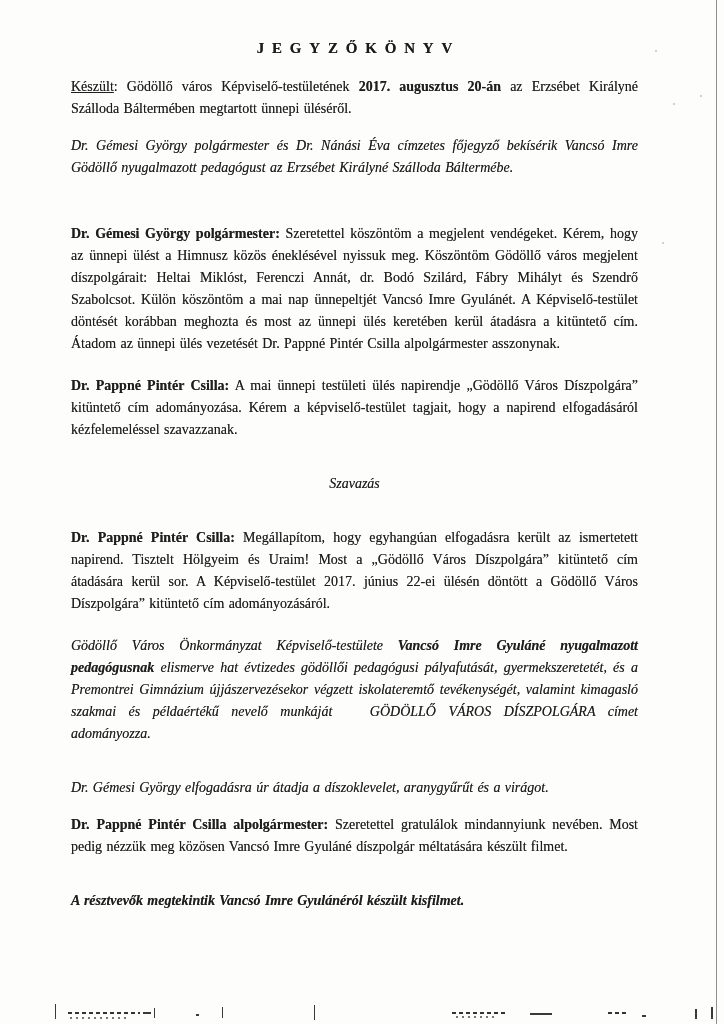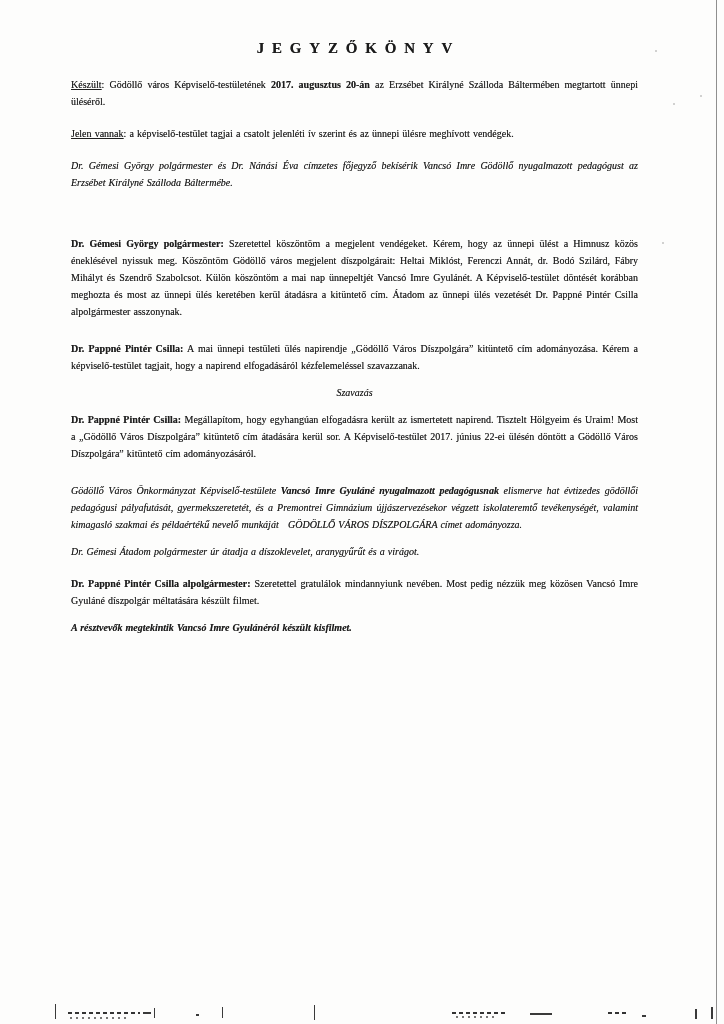--- a/index.html
+++ b/index.html
@@ -21,29 +21,29 @@
     text-align: center;
     font-size: 15px;
     font-weight: 700;
     letter-spacing: 0.52em;
     text-indent: 0.52em;
     color: #1b1b1b;
     text-shadow: 0 0 .5px rgba(27,27,27,.7);
   }
   p.para {
     margin: 15px 0 0 0;
-    font-size: 10px;
-    line-height: 17px;
+    font-size: 14px;
+    line-height: 22px;
     text-align: justify;
     text-shadow: 0 0 .45px rgba(30,30,30,.65);
     word-spacing: 0.06em;
   }
   p.para.center { text-align: center; }
   p.para.sp-sm  { margin-top: 20px; }
-  p.para.sp-md  { margin-top: 10px; }
+  p.para.sp-md  { margin-top: 32px; }
   p.para.sp-lg  { margin-top: 23px; }
   p.para.sp-xl  { margin-top: 44px; }
   p.para.sp-xxl { }
   .run.regular { }
   .run.bold { font-weight: 700; }
   .run.italic { font-style: italic; }
   .run.bold-italic { font-weight: 700; font-style: italic; }
   .run.underline { text-decoration: underline; }
   
   .artifact { position: absolute; background: #3a3a3a; }
@@ -62,28 +62,27 @@
   .speck { width: 2px; height: 2px; opacity: .3; border-radius: 50%; }
 </style>
 </head>
 <body>
 
 <div class="page" style="background: rgb(253, 253, 252); color: rgb(30, 30, 30);">
   <div class="doc">
     <h1 class="doc-title">JEGYZŐKÖNYV</h1>
     <div>
         <p class="para"><span class="run underline">Készült</span><span class="run regular">: Gödöllő város Képviselő-testületének </span><span class="run bold">2017. augusztus 20-án</span><span class="run regular"> az Erzsébet Királyné Szálloda Báltermében megtartott ünnepi üléséről.</span></p>
-        <p class="para"><span class="run underline">Jelen vannak</span><span class="run regular">: a képviselő-testület tagjai a csatolt jelenléti ív szerint és az ünnepi ülésre meghívott vendégek.</span></p>
         <p class="para"><span class="run italic">Dr. Gémesi György polgármester és Dr. Nánási Éva címzetes főjegyző bekísérik Vancsó Imre Gödöllő nyugalmazott pedagógust az Erzsébet Királyné Szálloda Báltermébe.</span></p>
         <p class="para sp-xl"><span class="run bold">Dr. Gémesi György polgármester:</span><span class="run regular"> Szeretettel köszöntöm a megjelent vendégeket. Kérem, hogy az ünnepi ülést a Himnusz közös éneklésével nyissuk meg. Köszöntöm Gödöllő város megjelent díszpolgárait: Heltai Miklóst, Ferenczi Annát, dr. Bodó Szilárd, Fábry Mihályt és Szendrő Szabolcsot. Külön köszöntöm a mai nap ünnepeltjét Vancsó Imre Gyulánét. A Képviselő-testület döntését korábban meghozta és most az ünnepi ülés keretében kerül átadásra a kitüntető cím. Átadom az ünnepi ülés vezetését Dr. Pappné Pintér Csilla alpolgármester asszonynak.</span></p>
         <p class="para sp-sm"><span class="run bold">Dr. Pappné Pintér Csilla:</span><span class="run regular"> A mai ünnepi testületi ülés napirendje „Gödöllő Város Díszpolgára” kitüntető cím adományozása. Kérem a képviselő-testület tagjait, hogy a napirend elfogadásáról kézfelemeléssel szavazzanak.</span></p>
         <p class="para center sp-md"><span class="run italic">Szavazás</span></p>
         <p class="para sp-md"><span class="run bold">Dr. Pappné Pintér Csilla:</span><span class="run regular"> Megállapítom, hogy egyhangúan elfogadásra került az ismertetett napirend. Tisztelt Hölgyeim és Uraim! Most a „Gödöllő Város Díszpolgára” kitüntető cím átadására kerül sor. A Képviselő-testület 2017. június 22-ei ülésén döntött a Gödöllő Város Díszpolgára” kitüntető cím adományozásáról.</span></p>
         <p class="para sp-sm"><span class="run italic">Gödöllő Város Önkormányzat Képviselő-testülete </span><span class="run bold-italic">Vancsó Imre Gyuláné nyugalmazott pedagógusnak</span><span class="run italic"> elismerve hat évtizedes gödöllői pedagógusi pályafutását, gyermekszeretetét, és a Premontrei Gimnázium újjászervezésekor végzett iskolateremtő tevékenységét, valamint kimagasló szakmai és példaértékű nevelő munkáját &nbsp; GÖDÖLLŐ VÁROS DÍSZPOLGÁRA címet adományozza.</span></p>
-        <p class="para sp-md"><span class="run italic">Dr. Gémesi Átadom polgármester úr átadja a díszoklevelet, aranygyűrűt és a virágot.</span></p>
+        <p class="para sp-md"><span class="run italic">Dr. Gémesi György elfogadásra úr átadja a díszoklevelet, aranygyűrűt és a virágot.</span></p>
         <p class="para sp-xxl"><span class="run bold">Dr. Pappné Pintér Csilla alpolgármester:</span><span class="run regular"> Szeretettel gratulálok mindannyiunk nevében. Most pedig nézzük meg közösen Vancsó Imre Gyuláné díszpolgár méltatására készült filmet.</span></p>
         <p class="para sp-md"><span class="run bold-italic">A résztvevők megtekintik Vancsó Imre Gyulánéról készült kisfilmet.</span></p>
       </div>
   </div>
 
   <div class="artifact edge-line"></div>
   <div class="artifact" style="left:55px; top:1004px; width:1px; height:15px;"></div>
   <div class="artifact dashes" style="left:68px; top:1012px; width:72px;"></div>
   <div class="artifact dots" style="left:70px; top:1017px; width:58px;"></div>
   <div class="artifact" style="left:143px; top:1012px; width:8px; height:2px;"></div>

